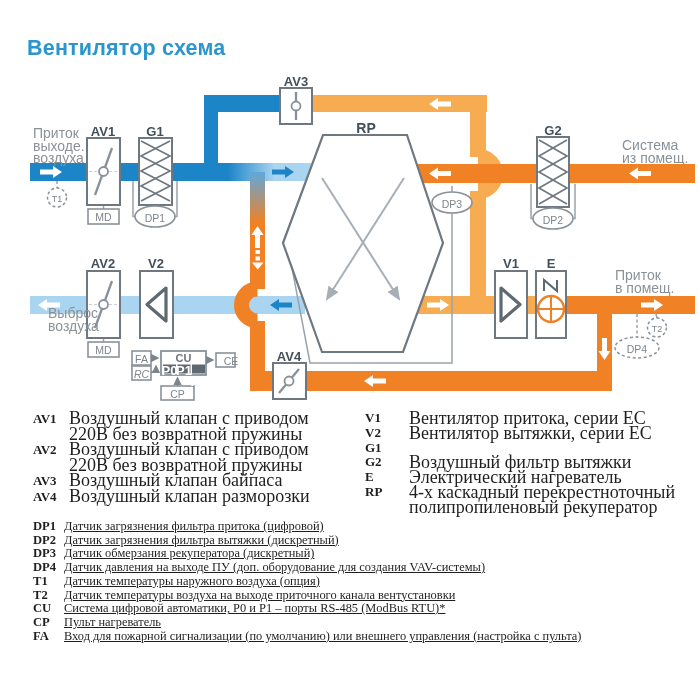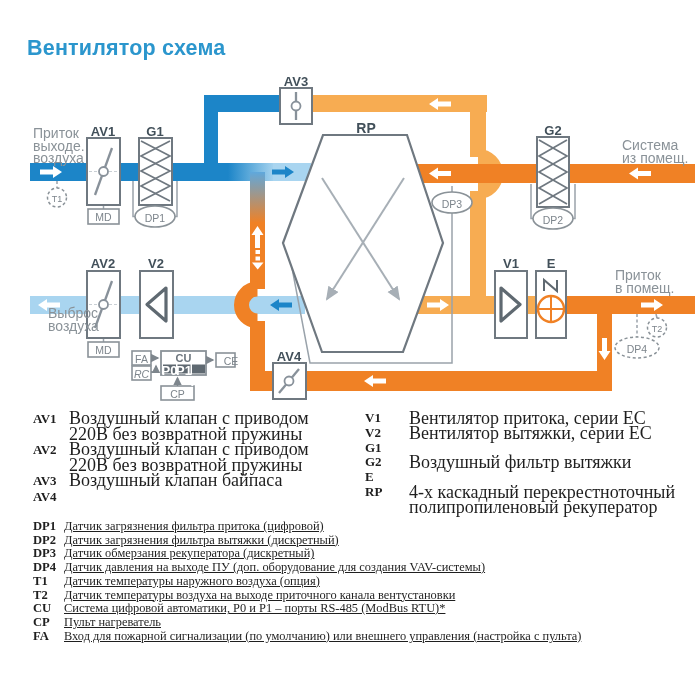--- a/index.html
+++ b/index.html
@@ -279,20 +279,21 @@
   <div class="lrow">
       <span class="lcode">AV2</span>
       <span class="ltext">Воздушный клапан с приводом 220В без возвратной пружины</span>
     </div>
   <div class="lrow">
       <span class="lcode">AV3</span>
       <span class="ltext">Воздушный клапан байпаса</span>
     </div>
   <div class="lrow">
       <span class="lcode">AV4</span>
+      <span class="ltext">Воздушный клапан разморозки</span>
     </div>
 </div>
 
 <div id="legend-right" class="legend">
   <div class="lrow">
       <span class="lcode">V1</span>
       <span class="ltext">Вентилятор притока, серии EC</span>
     </div>
   <div class="lrow">
       <span class="lcode">V2</span>
@@ -300,20 +301,21 @@
     </div>
   <div class="lrow">
       <span class="lcode">G1</span>
     </div>
   <div class="lrow">
       <span class="lcode">G2</span>
       <span class="ltext">Воздушный фильтр вытяжки</span>
     </div>
   <div class="lrow">
       <span class="lcode">E</span>
+      <span class="ltext">Электрический нагреватель</span>
     </div>
   <div class="lrow">
       <span class="lcode">RP</span>
       <span class="ltext">4-х каскадный перекрестноточный полипропиленовый рекуператор</span>
     </div>
 </div>
 
 <div id="legend-bottom" class="legend">
   <div class="lrow">
       <span class="lcode">DP1</span>

